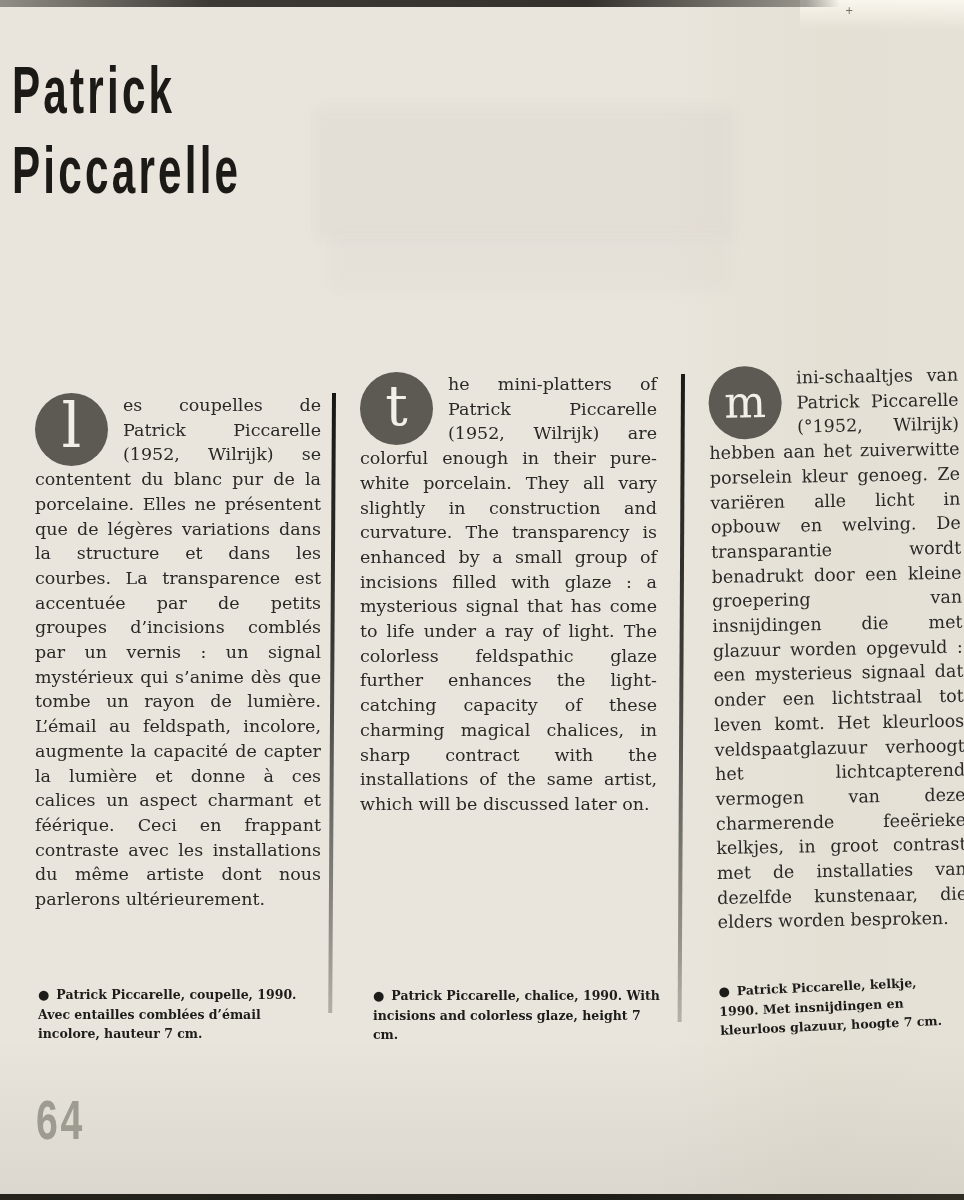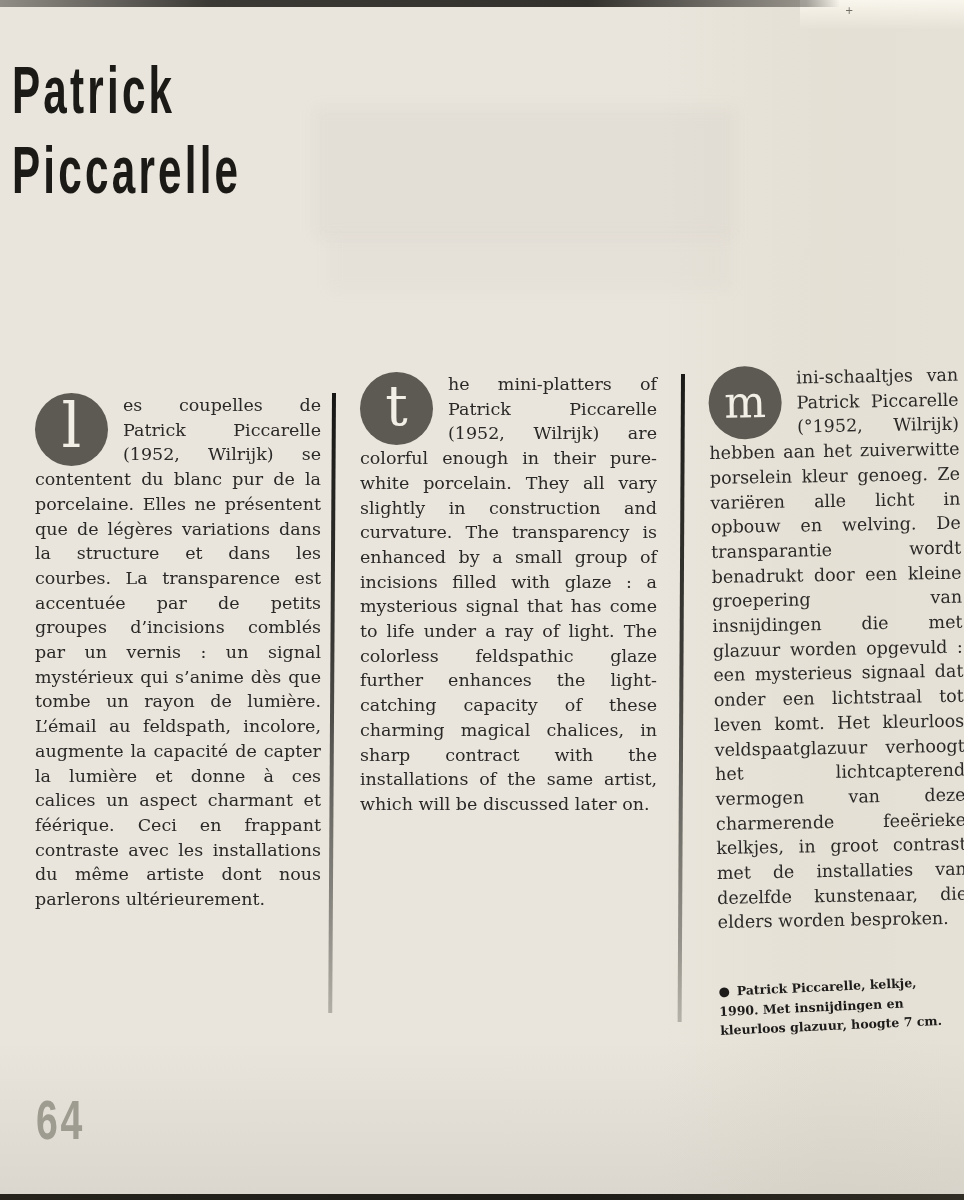--- a/index.html
+++ b/index.html
@@ -157,17 +157,19 @@
   </div>
 
   <div class="col" id="col-nl">
     <p><span class="dcap-float">
           <span class="dcap-circle">
             <span>m</span>
           </span>
         </span><span>ini-schaaltjes van Patrick Piccarelle (°1952, Wilrijk) hebben aan het zuiverwitte porselein kleur genoeg. Ze variëren alle licht in opbouw en welving. De transparantie wordt benadrukt door een kleine groepering van insnijdingen die met glazuur worden opgevuld : een mysterieus signaal dat onder een lichtstraal tot leven komt. Het kleurloos veldspaatglazuur verhoogt het lichtcapterend vermogen van deze charmerende feeërieke kelkjes, in groot contrast met de installaties van dezelfde kunstenaar, die elders worden besproken.</span></p>
   </div>
 
+  <div class="caption" id="caption-fr"><span class="bullet">●</span><span>Patrick Piccarelle, coupelle, 1990. Avec entailles comblées d’émail incolore, hauteur 7 cm.</span></div>
+  <div class="caption" id="caption-en"><span class="bullet">●</span><span>Patrick Piccarelle, chalice, 1990.  With incisions and colorless glaze, height 7 cm.</span></div>
   <div class="caption" id="caption-nl"><span class="bullet">●</span><span>Patrick Piccarelle, kelkje, 1990.  Met insnijdingen en kleurloos glazuur, hoogte 7 cm.</span></div>
 
   <div id="page-number">64</div>
 
 </div>
 
 </body></html>

